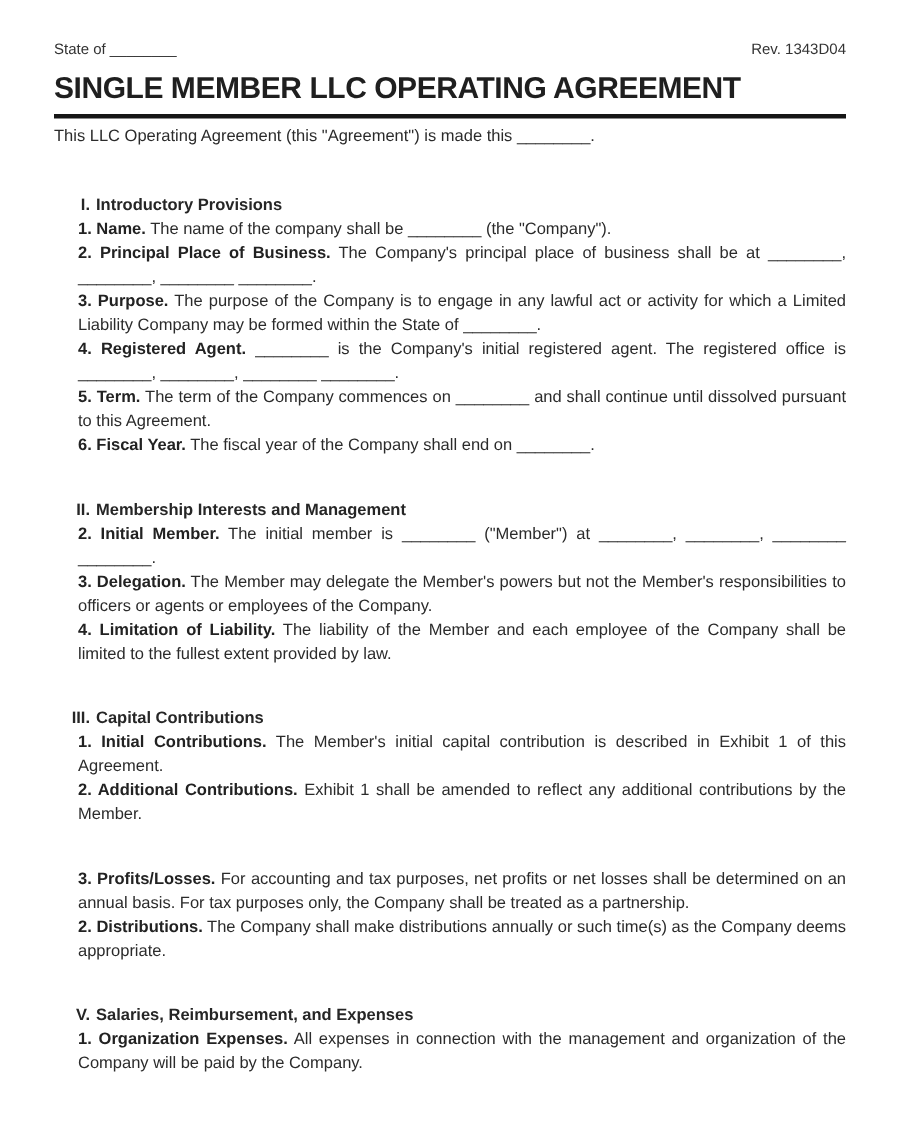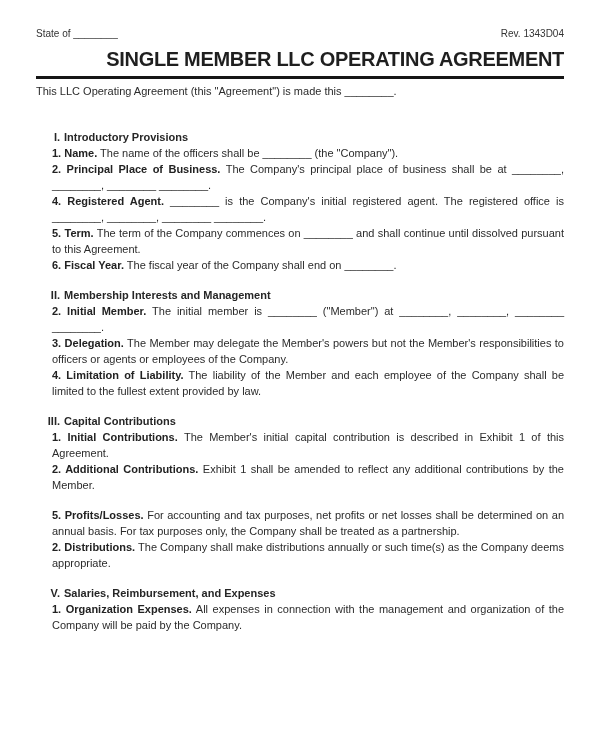--- a/index.html
+++ b/index.html
@@ -15,42 +15,42 @@
   .page { padding: 28px 36px 0 36px; }
 
   .doc-header {
     display: flex;
     justify-content: space-between;
     font-size: 10px;
     line-height: 12px;
     color: #333333;
   }
   .doc-title {
-    text-align: right;
+    text-align: left;
     font-size: 20px;
     line-height: 26px;
     font-weight: bold;
     letter-spacing: -0.3px;
     color: #1f1f1f;
     margin-top: 6px;
     white-space: nowrap;
   }
   .title-rule {
     height: 3px;
     background: #161616;
     margin-top: 4px;
   }
 
   .intro {
     margin-top: 4px;
     font-size: 11px;
     line-height: 16px;
   }
 
-  .sec { margin-top: 14px; }
+  .sec { margin-top: 27px; }
   .sec:first-of-type { margin-top: 30px; }
 
   .sec-heading {
     font-size: 11px;
     line-height: 16px;
     font-weight: bold;
     color: #262626;
   }
   .sec-num {
     display: inline-block;
@@ -82,25 +82,29 @@
   <div class="title-rule"></div>
 
   <p class="intro">This LLC Operating Agreement (this "Agreement") is made this ________.</p>
 
   <section class="sec">
     <div class="sec-heading">
       <span class="sec-num">I.</span><span class="sec-title">Introductory Provisions</span>
     </div>
     <p class="item">
       <strong>1. Name.</strong>
-      <span>The name of the officers shall be ________ (the "Company").</span>
+      <span>The name of the company shall be ________ (the "Company").</span>
     </p>
     <p class="item">
       <strong>2. Principal Place of Business.</strong>
       <span>The Company's principal place of business shall be at ________, ________, ________ ________.</span>
+    </p>
+    <p class="item">
+      <strong>3. Purpose.</strong>
+      <span>The purpose of the Company is to engage in any lawful act or activity for which a Limited Liability Company may be formed within the State of ________.</span>
     </p>
     <p class="item">
       <strong>4. Registered Agent.</strong>
       <span>________ is the Company's initial registered agent. The registered office is ________, ________, ________ ________.</span>
     </p>
     <p class="item">
       <strong>5. Term.</strong>
       <span>The term of the Company commences on ________ and shall continue until dissolved pursuant to this Agreement.</span>
     </p>
     <p class="item">
@@ -136,21 +140,21 @@
       <span>The Member's initial capital contribution is described in Exhibit 1 of this Agreement.</span>
     </p>
     <p class="item">
       <strong>2. Additional Contributions.</strong>
       <span>Exhibit 1 shall be amended to reflect any additional contributions by the Member.</span>
     </p>
   </section>
 
   <section class="sec">
     <p class="item">
-      <strong>5. Profits/Losses.</strong>
+      <strong>3. Profits/Losses.</strong>
       <span>For accounting and tax purposes, net profits or net losses shall be determined on an annual basis. For tax purposes only, the Company shall be treated as a partnership.</span>
     </p>
     <p class="item">
       <strong>2. Distributions.</strong>
       <span>The Company shall make distributions annually or such time(s) as the Company deems appropriate.</span>
     </p>
   </section>
 
   <section class="sec">
     <div class="sec-heading">

